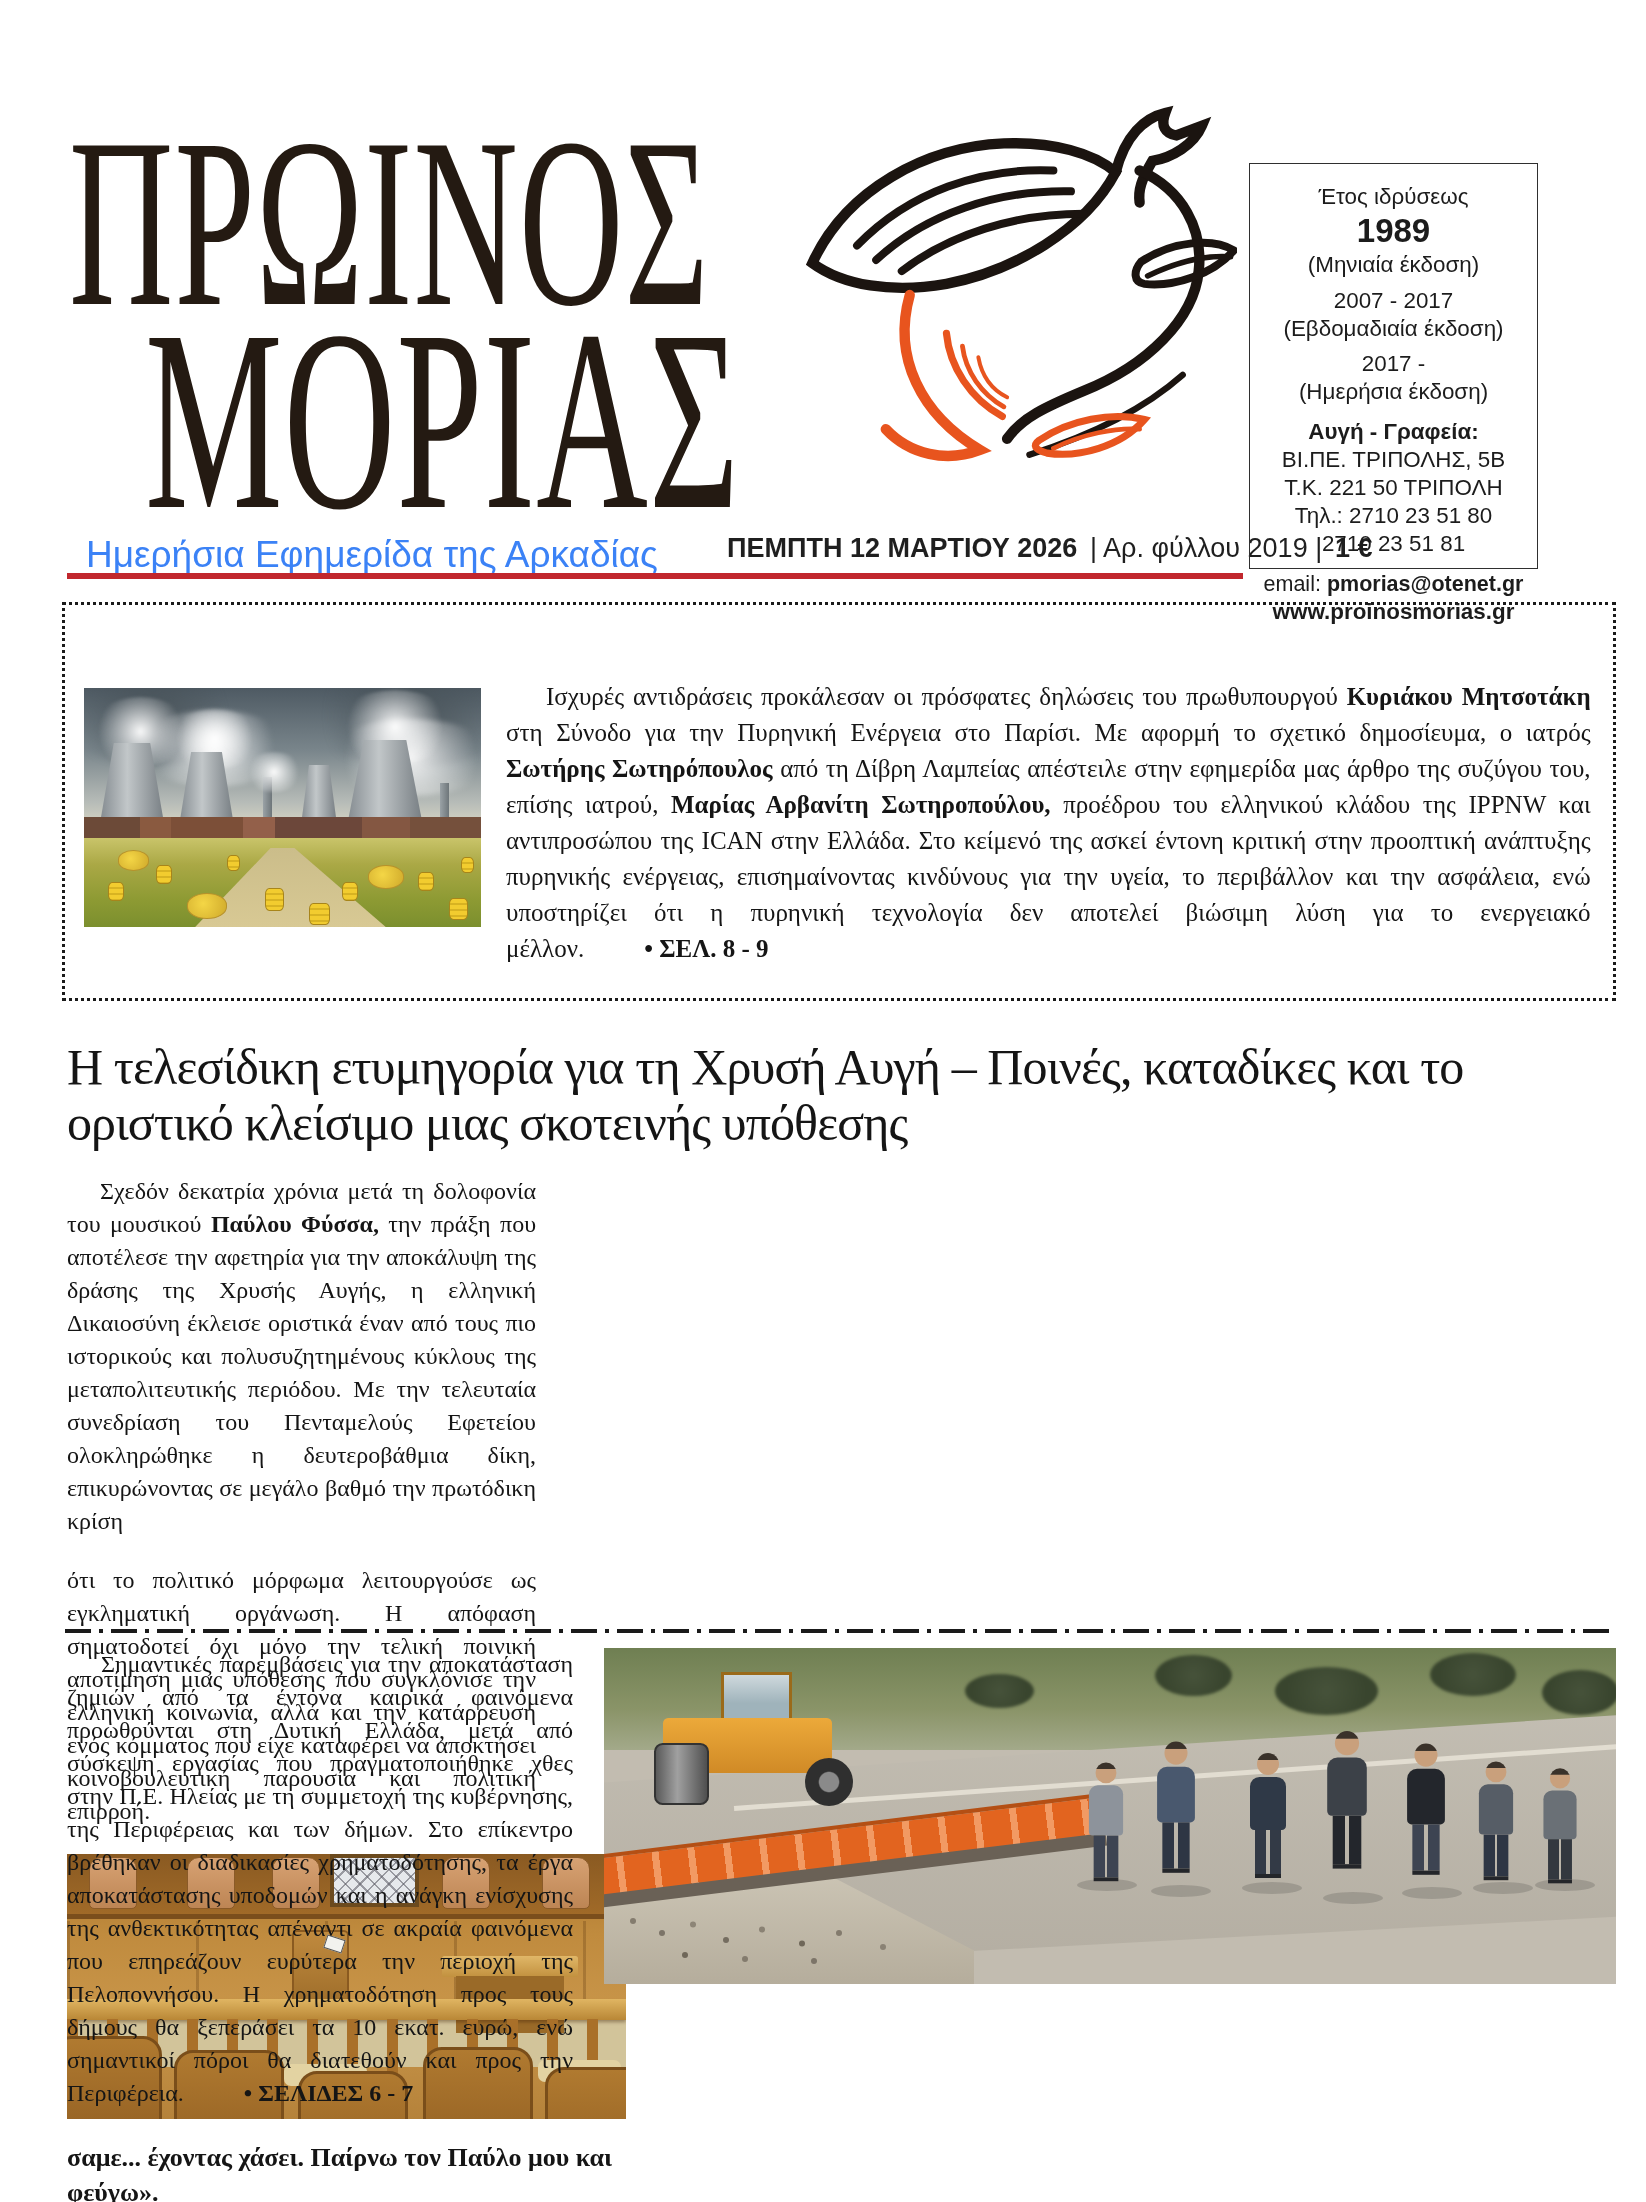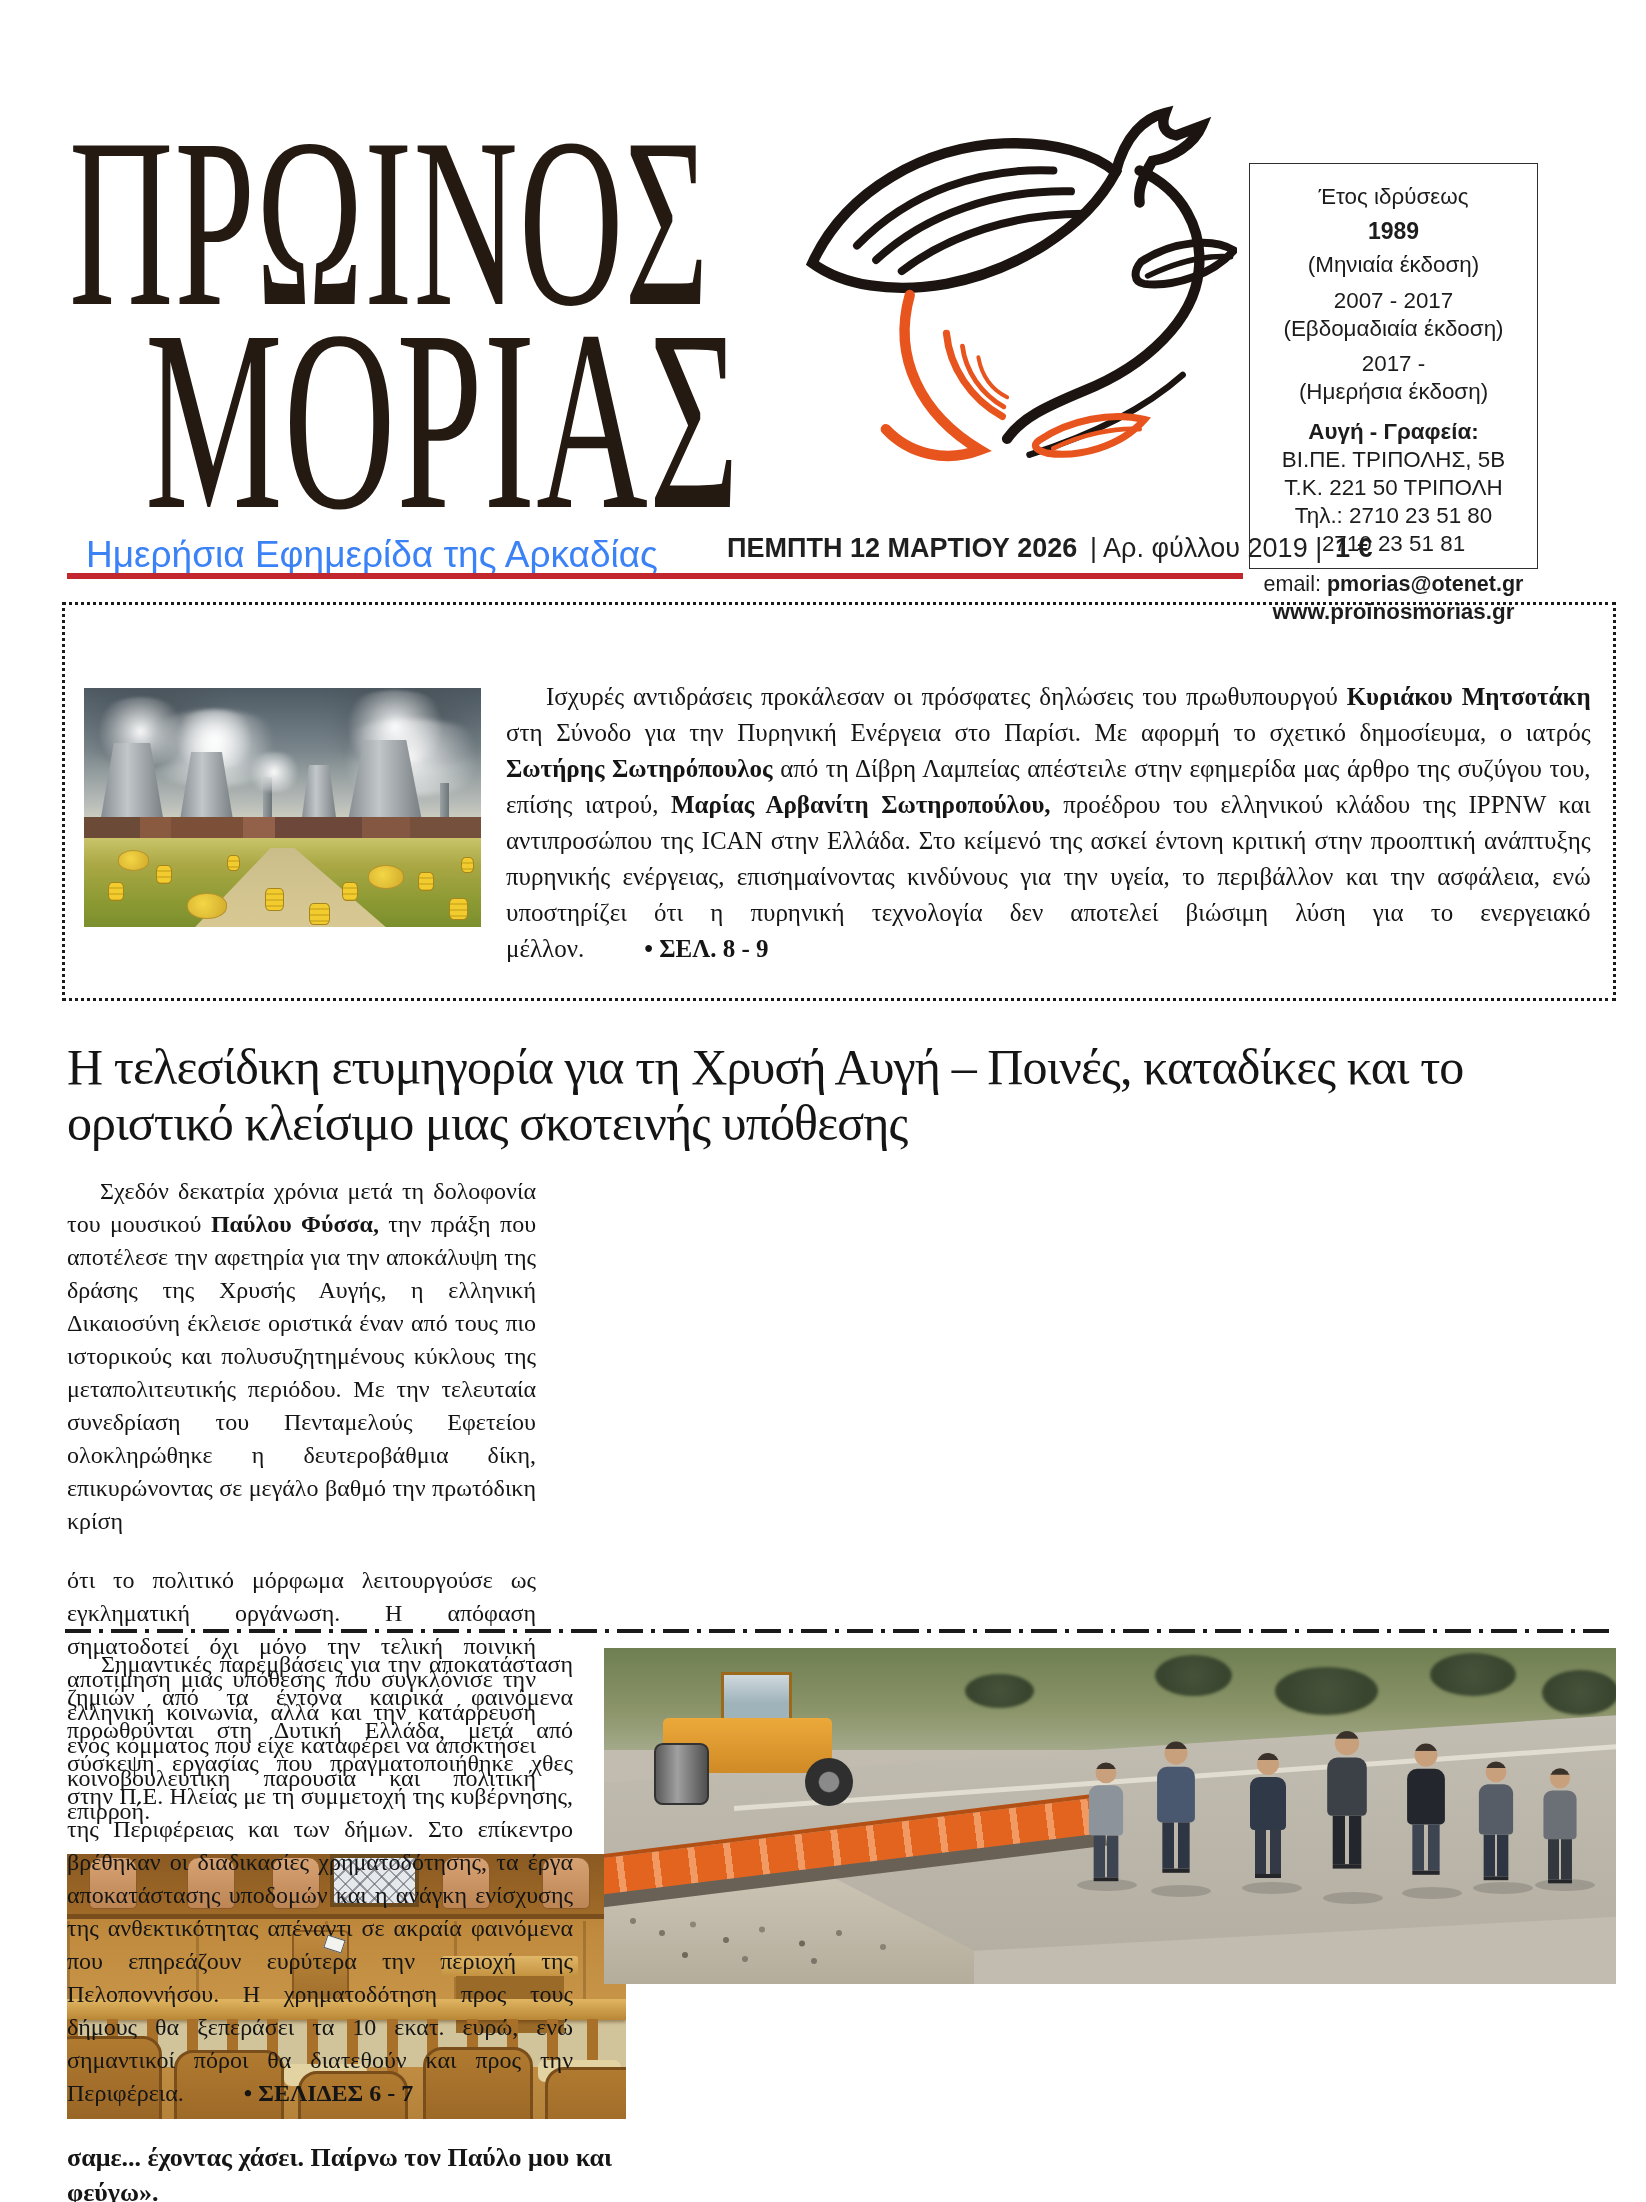--- a/index.html
+++ b/index.html
@@ -17,21 +17,21 @@
   .tagline { position:absolute; left:86px; top:534px; font-family:"Liberation Sans", sans-serif; font-size:37px; color:#3b82f6; }
   .dateline { position:absolute; left:727px; top:533px; font-family:"Liberation Sans", sans-serif; font-size:27px; color:#1f1f1f; white-space:nowrap; }
   .dateline .d1 { font-weight:700; }
   .dateline .d2 { font-weight:400; margin:0 5.2px; }
   .dateline .d3 { font-weight:700; }
   .redrule { position:absolute; left:67px; top:573px; width:1176px; height:6px; background:var(--accent-red); }
 
   .infobox { position:absolute; left:1249px; top:163px; width:289px; height:406px; border:1.7px solid #2f2f2f; text-align:center; font-family:"Liberation Sans", sans-serif; color:#1c1c1c; padding-top:19px; }
   .ib-line { font-size:22.4px; line-height:28px; }
   .ib-mail { font-size:21.5px; line-height:28px; }
-  .ib-year { font-size:23px; line-height:40px; font-weight:600; }
+  .ib-year { font-size:33px; line-height:40px; font-weight:600; }
   .ib-gap { margin-top:12px; }
   .ib-sp  { margin-top:7.7px; }
   .bold { font-weight:700; }
 
   
   .a1 { position:absolute; left:62px; top:602px; width:1554px; height:399px; border:3.4px dotted #1a1a1a; }
   .a1 h1 { font-size:40px; font-weight:400; letter-spacing:-0.9px; margin:13.8px 0 0 33px; white-space:nowrap; }
   .a1photo { position:absolute; left:19px; top:83px; width:397px; height:239px; overflow:hidden; background:#9aa3a6; }
   .a1body { position:absolute; left:441px; top:74px; right:22.4px; font-size:25px; line-height:36px; text-align:justify; text-indent:40px; }
   .pref { font-weight:700; margin-left:60px; white-space:nowrap; }

